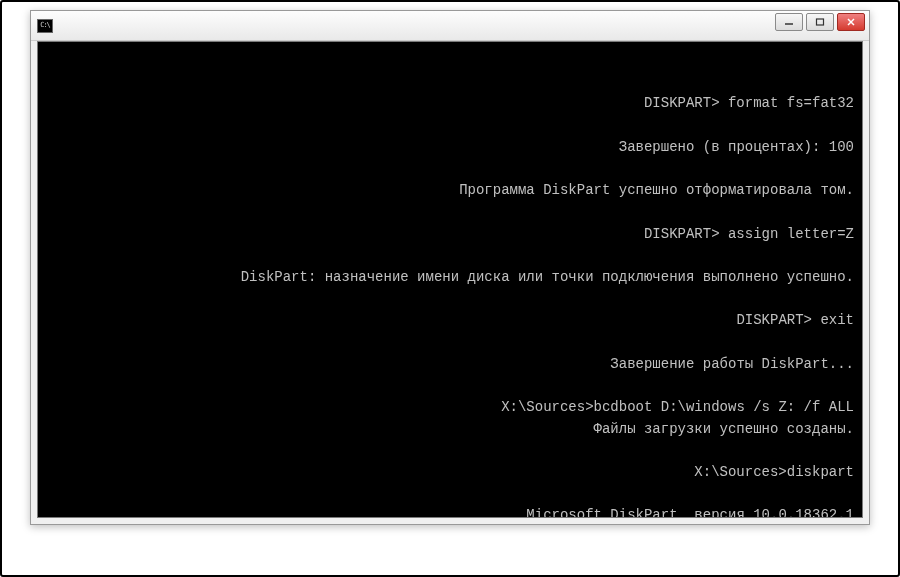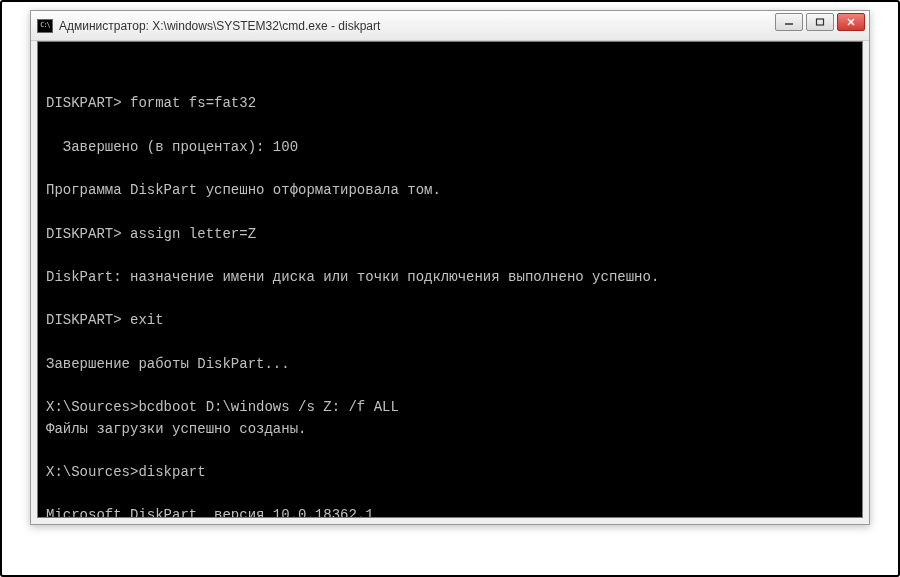--- a/index.html
+++ b/index.html
@@ -86,38 +86,37 @@
     background: #000;
     border: 1px solid #7a7a7a;
     padding: 8px 8px;
     color: #c0c0c0;
     font-size: 14px;
     line-height: 1.55;
     white-space: pre;
     font-family: "Consolas", "Courier New", monospace;
     overflow: hidden;
   }
-  .line { white-space: pre; }
+  .line { white-space: pre; text-align: right; }
   .outer-border {
     position: absolute;
     left: 0; top: 0; right: 0; bottom: 0;
     border: 2px solid #000;
     pointer-events: none;
     border-radius: 3px;
   }
 </style>
 </head>
 <body>
 
 <div class="window">
   <div class="titlebar">
     <div class="app-icon">
       <span>C:\</span>
     </div>
-    <div class="title-text">Администратор: X:\windows\SYSTEM32\cmd.exe - diskpart</div>
     <div class="win-controls">
       <div class="win-btn">
         <svg width="10" height="8" viewBox="0 0 10 8">
             <line x1="1" y1="6" x2="9" y2="6" stroke="#333" stroke-width="1.5"></line>
           </svg>
       </div>
       <div class="win-btn">
         <svg width="10" height="8" viewBox="0 0 10 8">
             <rect x="1.5" y="1" width="7" height="6" fill="none" stroke="#333" stroke-width="1.2"></rect>
           </svg>

